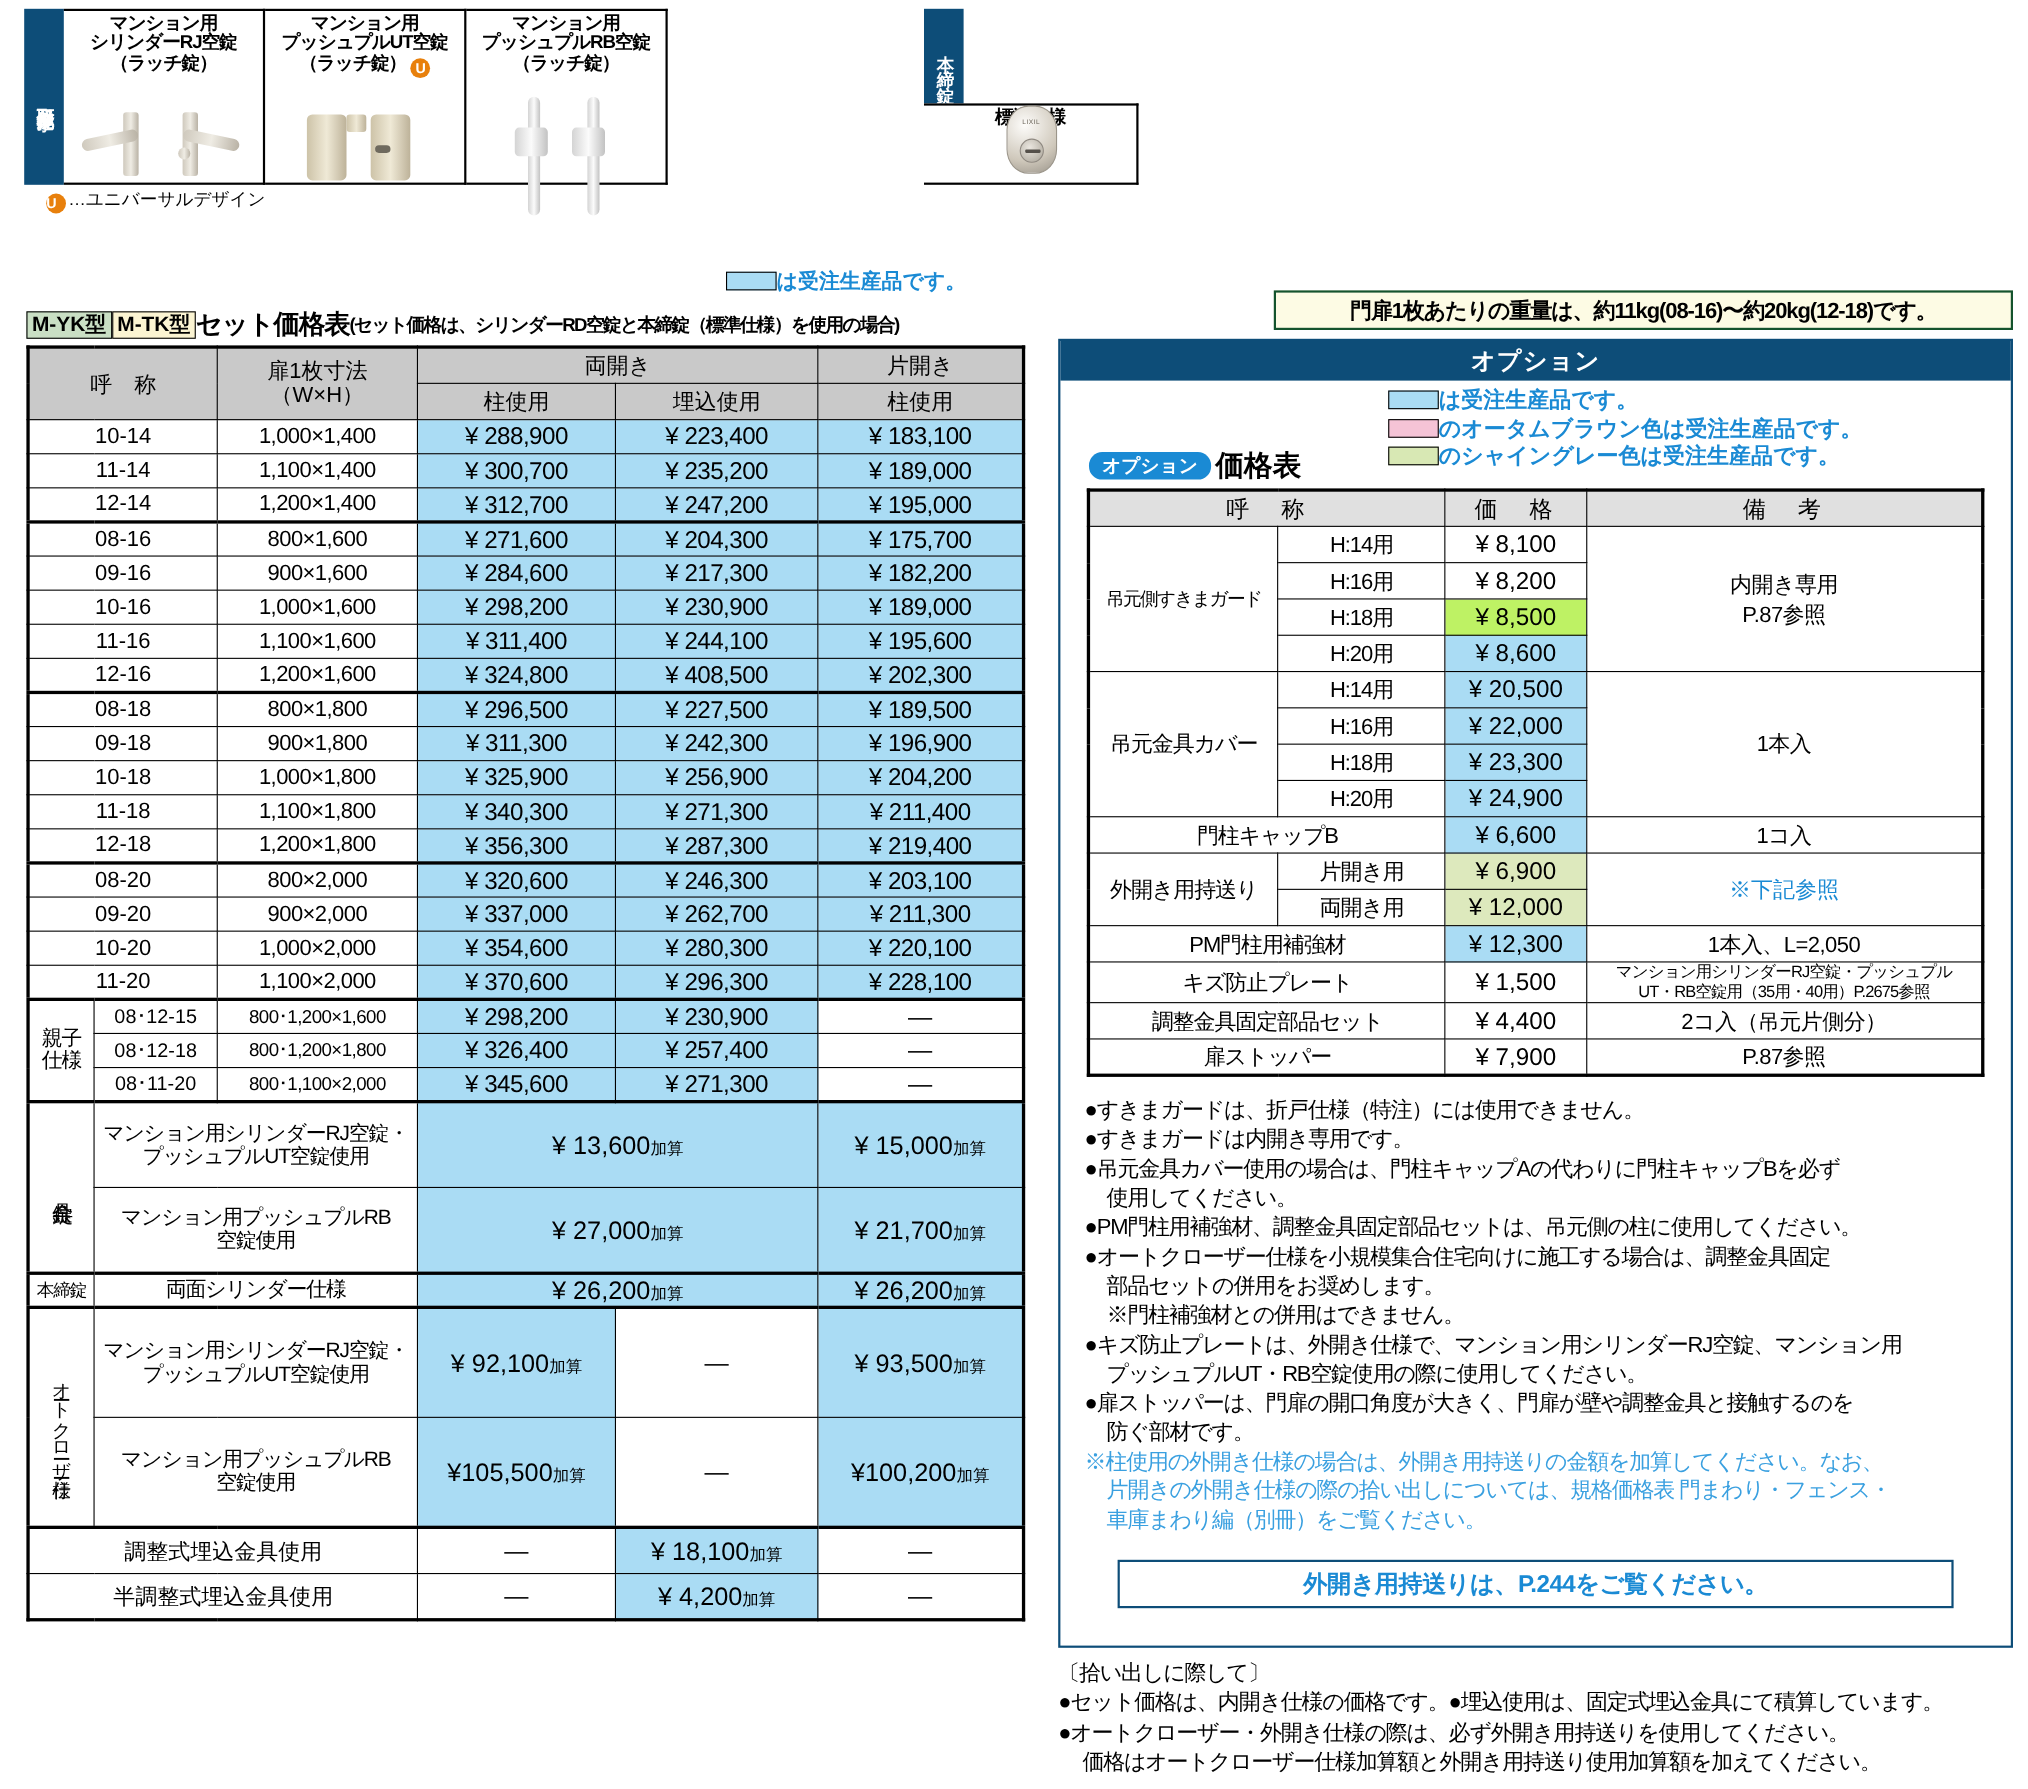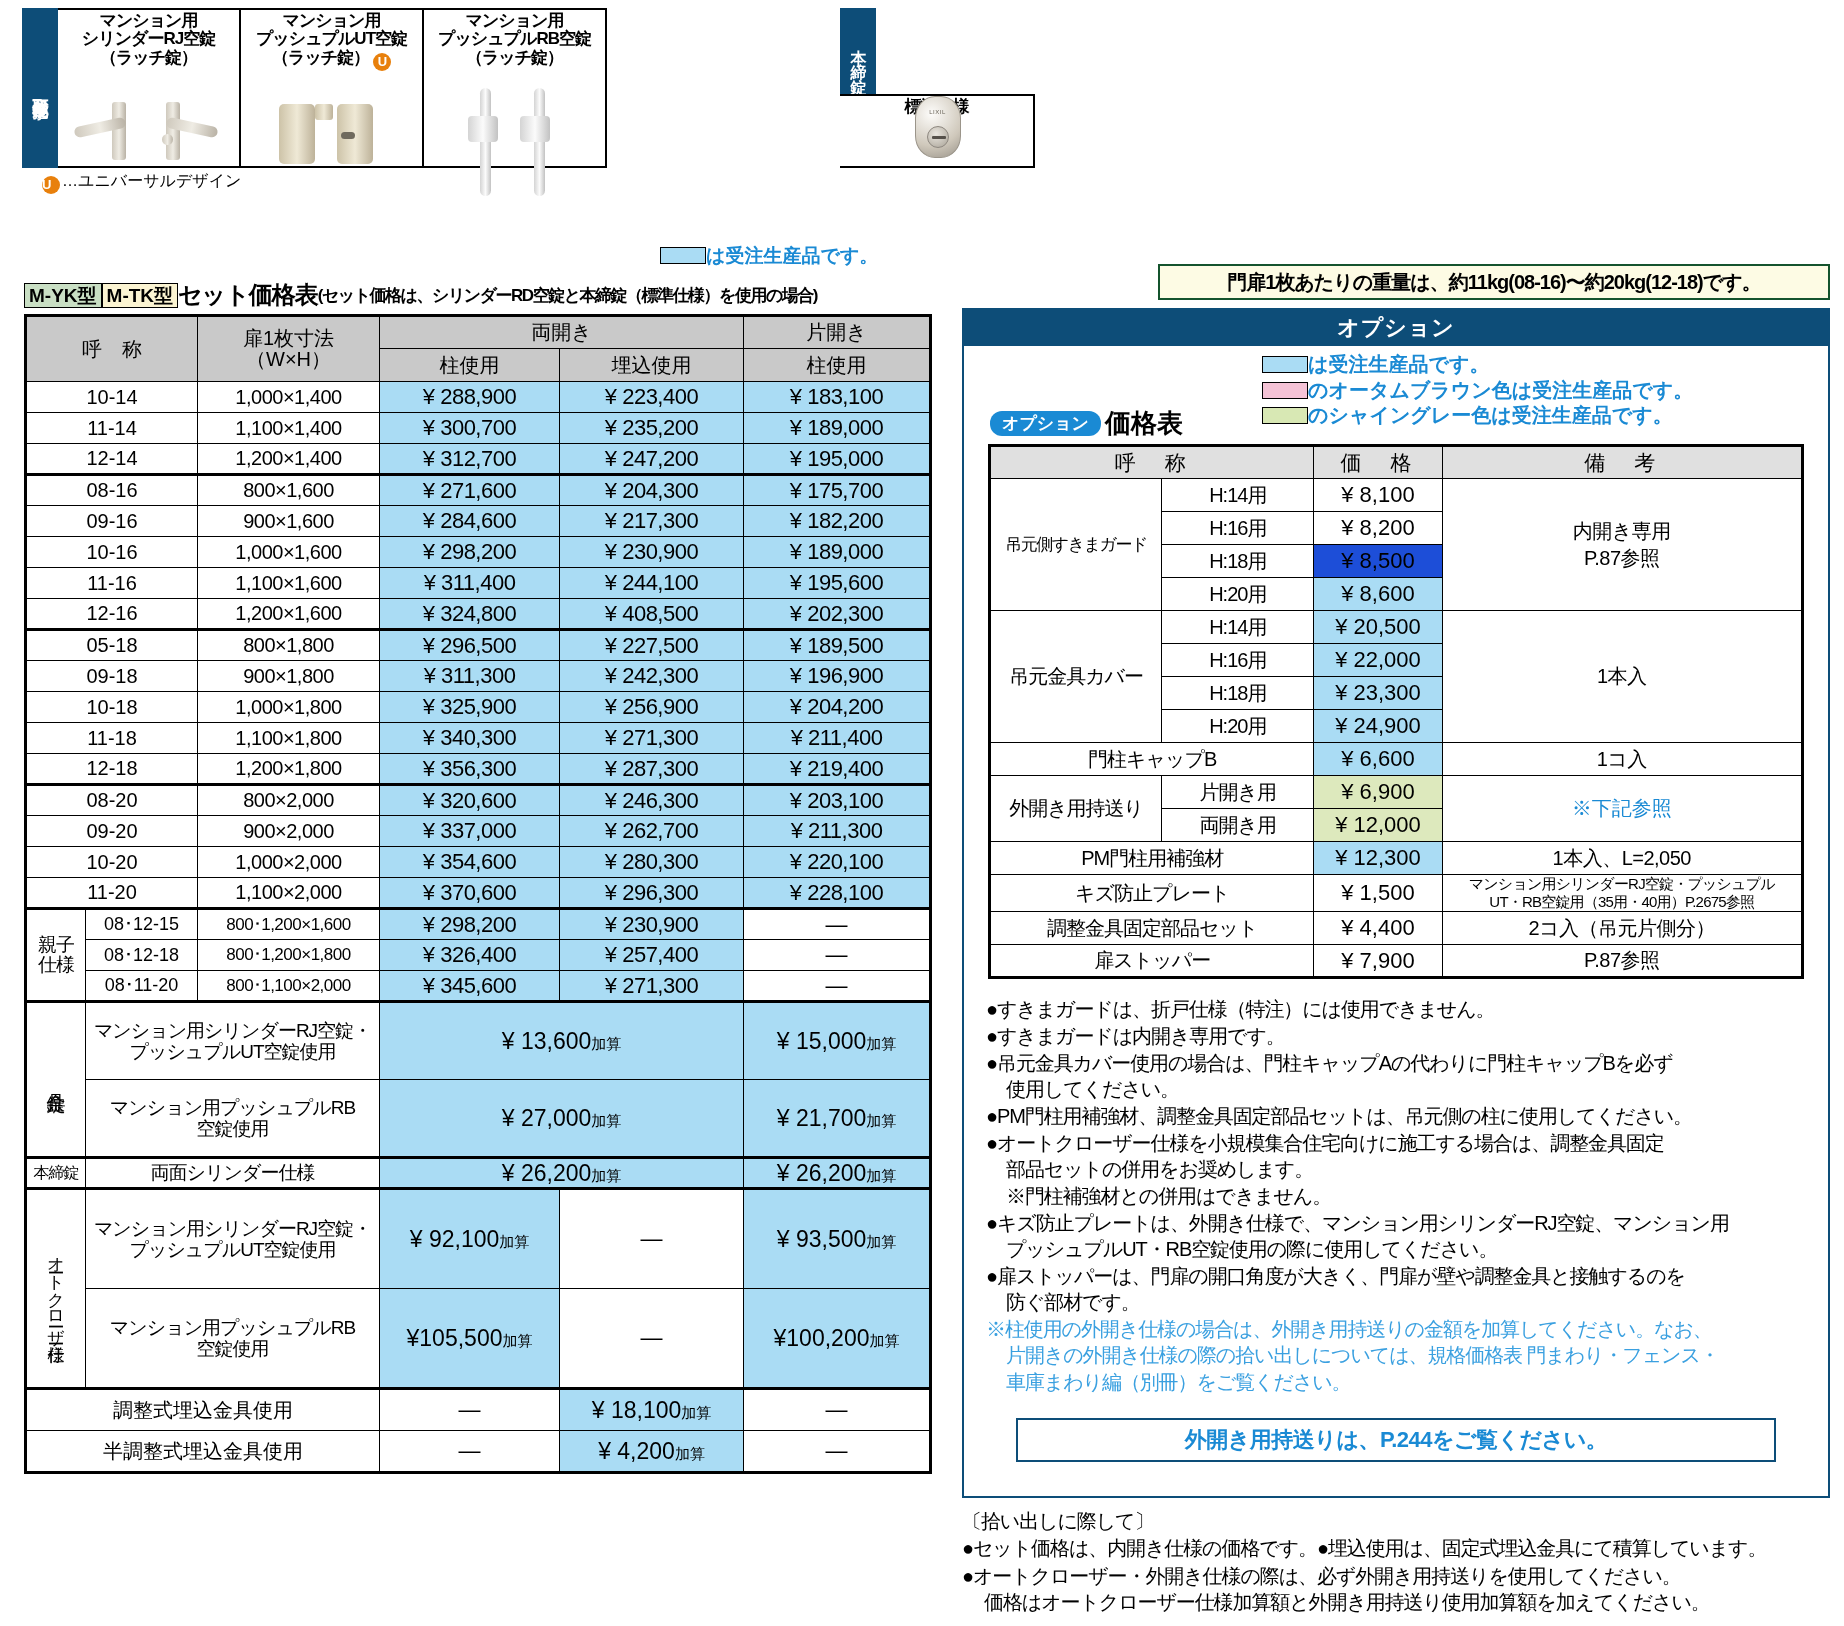--- a/index.html
+++ b/index.html
@@ -138,21 +138,21 @@
 
   #opt-table {
     position:absolute; left:988px; top:444px; width:816px;
     border:3px solid #000; border-collapse:collapse; table-layout:fixed; font-size:21px;
   }
   #opt-table td, #opt-table th {
     border:1px solid #000; text-align:center; padding:0; height:33px; font-weight:normal;
   }
   #opt-table thead th { background:#e0e0e0; font-size:21px; letter-spacing:4px; }
   .opt-price { font-weight:bold; font-size:22px; text-align:center; }
-  .cell-pink { background:#1d4ed8; }
+  .cell-pink { background:#bef264; }
   .cell-green { background:#dde9bd; }
   .rem { font-size:20px; letter-spacing:-.5px; }
   .rem-sm { font-size:15px; line-height:1.2; letter-spacing:-.8px; }
   .rem-blue { color:#1a8ad4; font-size:20px; }
   .opt-name { font-size:20px; letter-spacing:-1px; }
   .opt-name-sm { font-size:17px; letter-spacing:-1.5px; }
 
   .bullets {
     position:absolute; left:986px; top:996px; width:830px;
     font-size:20px; line-height:1.30; letter-spacing:-1.1px;
@@ -335,21 +335,21 @@
         <td class="price cell-blue">¥ 195,600</td>
       </tr>
       <tr>
         <td colspan="2" class="name">12-16</td>
         <td class="dim">1,200×1,600</td>
         <td class="price cell-blue">¥ 324,800</td>
         <td class="price cell-blue">¥ 408,500</td>
         <td class="price cell-blue">¥ 202,300</td>
       </tr>
       <tr>
-        <td colspan="2" class="name thick-top">05-18</td>
+        <td colspan="2" class="name thick-top">08-18</td>
         <td class="dim thick-top">800×1,800</td>
         <td class="price cell-blue thick-top">¥ 296,500</td>
         <td class="price cell-blue thick-top">¥ 227,500</td>
         <td class="price cell-blue thick-top">¥ 189,500</td>
       </tr>
       <tr>
         <td colspan="2" class="name">09-18</td>
         <td class="dim">900×1,800</td>
         <td class="price cell-blue">¥ 311,300</td>
         <td class="price cell-blue">¥ 242,300</td>

